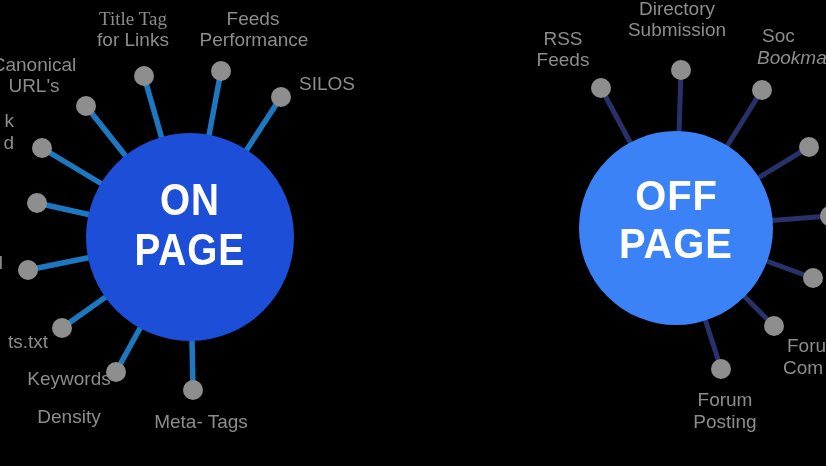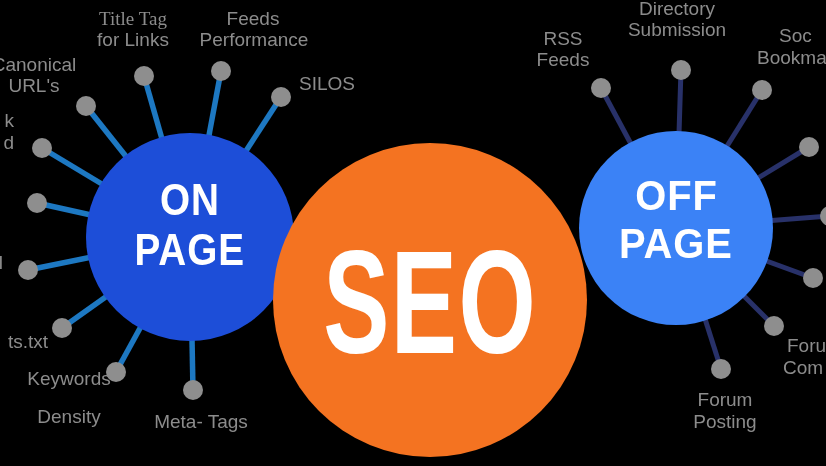--- a/index.html
+++ b/index.html
@@ -56,23 +56,20 @@
       <circle cx="813" cy="278" r="10" fill="#8e8e8e"></circle>
       <circle cx="774" cy="326" r="10" fill="#8e8e8e"></circle>
       <circle cx="721" cy="369" r="10" fill="#8e8e8e"></circle>
     </svg>
 
   <div class="hub" id="hub-onpage" style="background: #1d4ed8; color: rgb(255, 255, 255);">
     <div class="hline">ON</div>
     <div class="hline">PAGE</div>
   </div>
 
-  <div class="hub" id="hub-seo" style="background: rgb(244, 115, 33); color: rgb(255, 255, 255);">
-    <div class="hline">SEO</div>
-  </div>
 
   <div class="hub" id="hub-offpage" style="background: #3b82f6; color: rgb(255, 255, 255);">
     <div class="hline">OFF</div>
     <div class="hline">PAGE</div>
   </div>
 
   <div id="labels">
       <div class="nlabel" style="left: 88px; top: 8px; width: 90px; text-align: center; font-family: Liberation Serif, serif;">Title Tag</div>
       <div class="nlabel" style="left: 88px; top: 29px; width: 90px; text-align: center;">for Links</div>
       <div class="nlabel" style="left: 200px; top: 8px; width: 106px; text-align: center;">Feeds</div>
@@ -84,20 +81,20 @@
       <div class="nlabel" style="left: -30px; top: 132px; width: 44px; text-align: right;">d</div>
       <div class="nlabel" style="left: -13px; top: 252px; width: 16px; text-align: right;">l</div>
       <div class="nlabel" style="left: -20px; top: 331px; width: 68px; text-align: right;">ts.txt</div>
       <div class="nlabel" style="left: 20px; top: 368px; width: 98px; text-align: center;">Keywords</div>
       <div class="nlabel" style="left: 20px; top: 406px; width: 98px; text-align: center;">Density</div>
       <div class="nlabel" style="left: 149px; top: 411px; width: 104px; text-align: center;">Meta- Tags</div>
       <div class="nlabel" style="left: 536px; top: 28px; width: 54px; text-align: center;">RSS</div>
       <div class="nlabel" style="left: 536px; top: 49px; width: 54px; text-align: center;">Feeds</div>
       <div class="nlabel" style="left: 624px; top: -2px; width: 106px; text-align: center;">Directory</div>
       <div class="nlabel" style="left: 624px; top: 19px; width: 106px; text-align: center;">Submission</div>
-      <div class="nlabel" style="left: 779px; top: 25px; white-space: nowrap; text-align: center;">Soc</div>
-      <div class="nlabel" style="left: 757px; top: 47px; white-space: nowrap; text-align: left;">Bookma</div>
+      <div class="nlabel" style="left: 762px; top: 25px; white-space: nowrap; text-align: center;">Soc</div>
+      <div class="nlabel" style="left: 757px; top: 47px; white-space: nowrap; text-align: left; font-style: italic;">Bookma</div>
       <div class="nlabel" style="left: 787px; top: 335px; white-space: nowrap; text-align: left;">Foru</div>
       <div class="nlabel" style="left: 783px; top: 357px; white-space: nowrap; text-align: left;">Com</div>
       <div class="nlabel" style="left: 694px; top: 389px; width: 62px; text-align: center;">Forum</div>
       <div class="nlabel" style="left: 691px; top: 411px; width: 68px; text-align: center;">Posting</div>
     </div>
 </div>
 
 </body></html>

